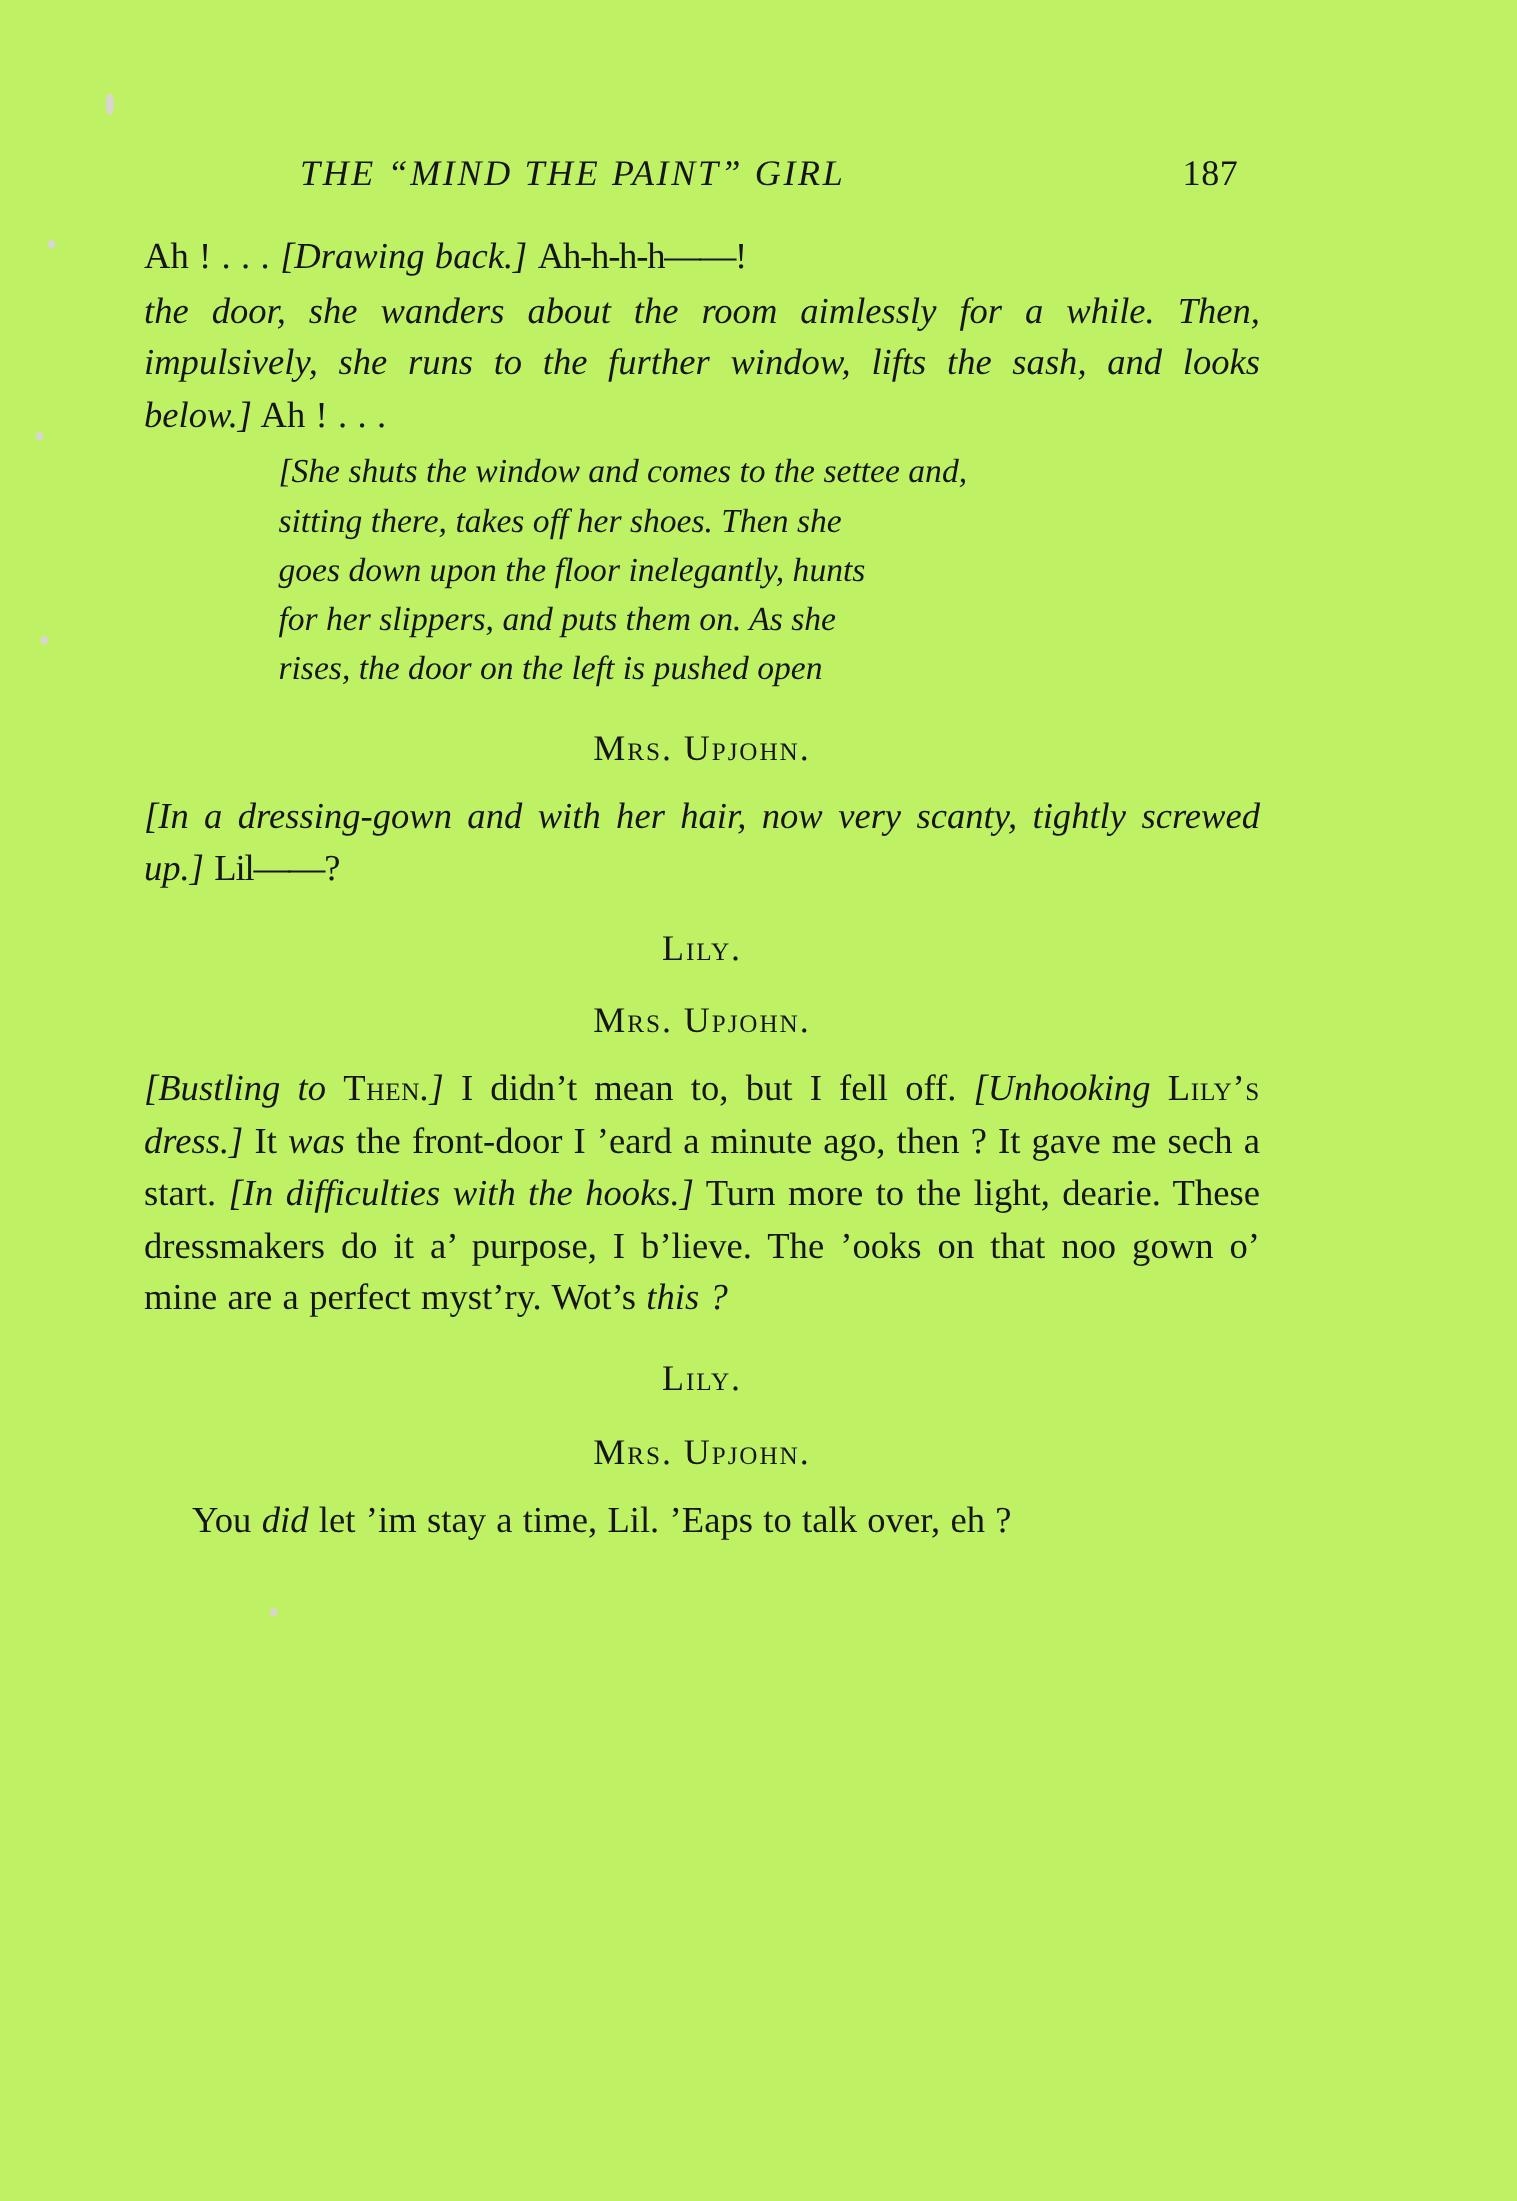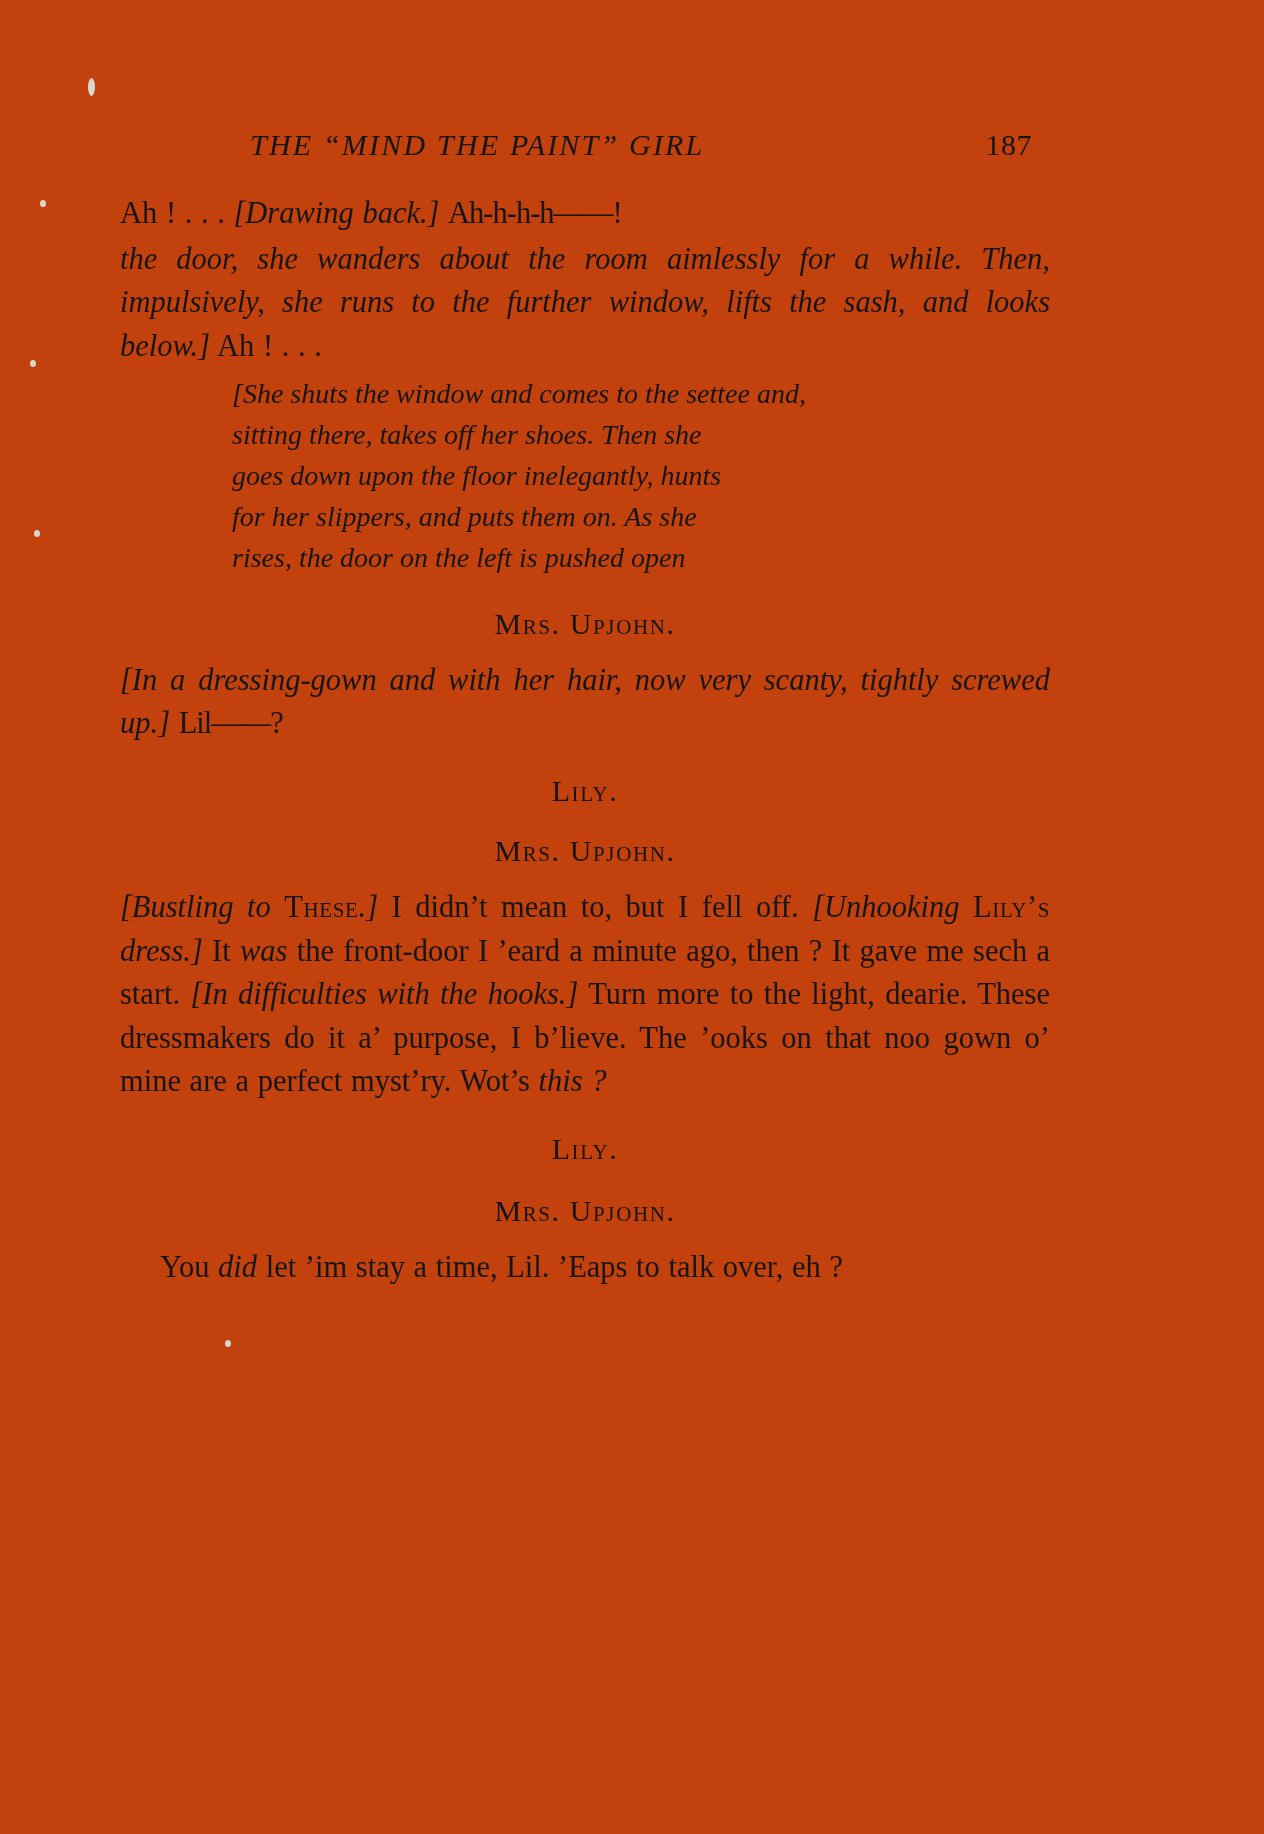--- a/index.html
+++ b/index.html
@@ -13,21 +13,21 @@
     position: relative;
     font-family: "Liberation Serif", serif;
     color: #16161a;
     overflow: hidden;
   }
   .page {
     position: absolute;
     left: 0; top: 0;
     width: 1264px;
     height: 1834px;
-    background: #c2410c;
+    background: #bef264;
   }
   .content {
     position: absolute;
     left: 120px;
     top: 128px;
     width: 930px;
   }
   
   .header-row {
     display: flex;
@@ -144,21 +144,21 @@
       <span class="roman dash">Lil——?</span>
     </p>
 
     <div class="speaker">Lily.</div>
 
 
     <div class="speaker tight">Mrs. Upjohn.</div>
 
     <p class="para">
       <span class="stage">[Bustling to</span>
-      <span class="smallcaps">These</span><span class="stage">.]</span>
+      <span class="smallcaps">Then</span><span class="stage">.]</span>
       <span class="roman">I didn’t mean to, but I fell off.</span>
       <span class="stage">[Unhooking</span>
       <span class="smallcaps">Lily’s</span>
       <span class="stage">dress.]</span>
       <span class="roman">It</span>
       <span class="stage">was</span>
       <span class="roman">the front-door I ’eard a minute ago, then ?   It gave me sech a start.</span>
       <span class="stage">[In  difficulties  with  the  hooks.]</span>
       <span class="roman">Turn  more  to  the light, dearie.   These dressmakers do it a’ purpose, I b’lieve.   The ’ooks on that noo gown o’ mine are a perfect myst’ry.   Wot’s</span>
       <span class="stage">this ?</span>

